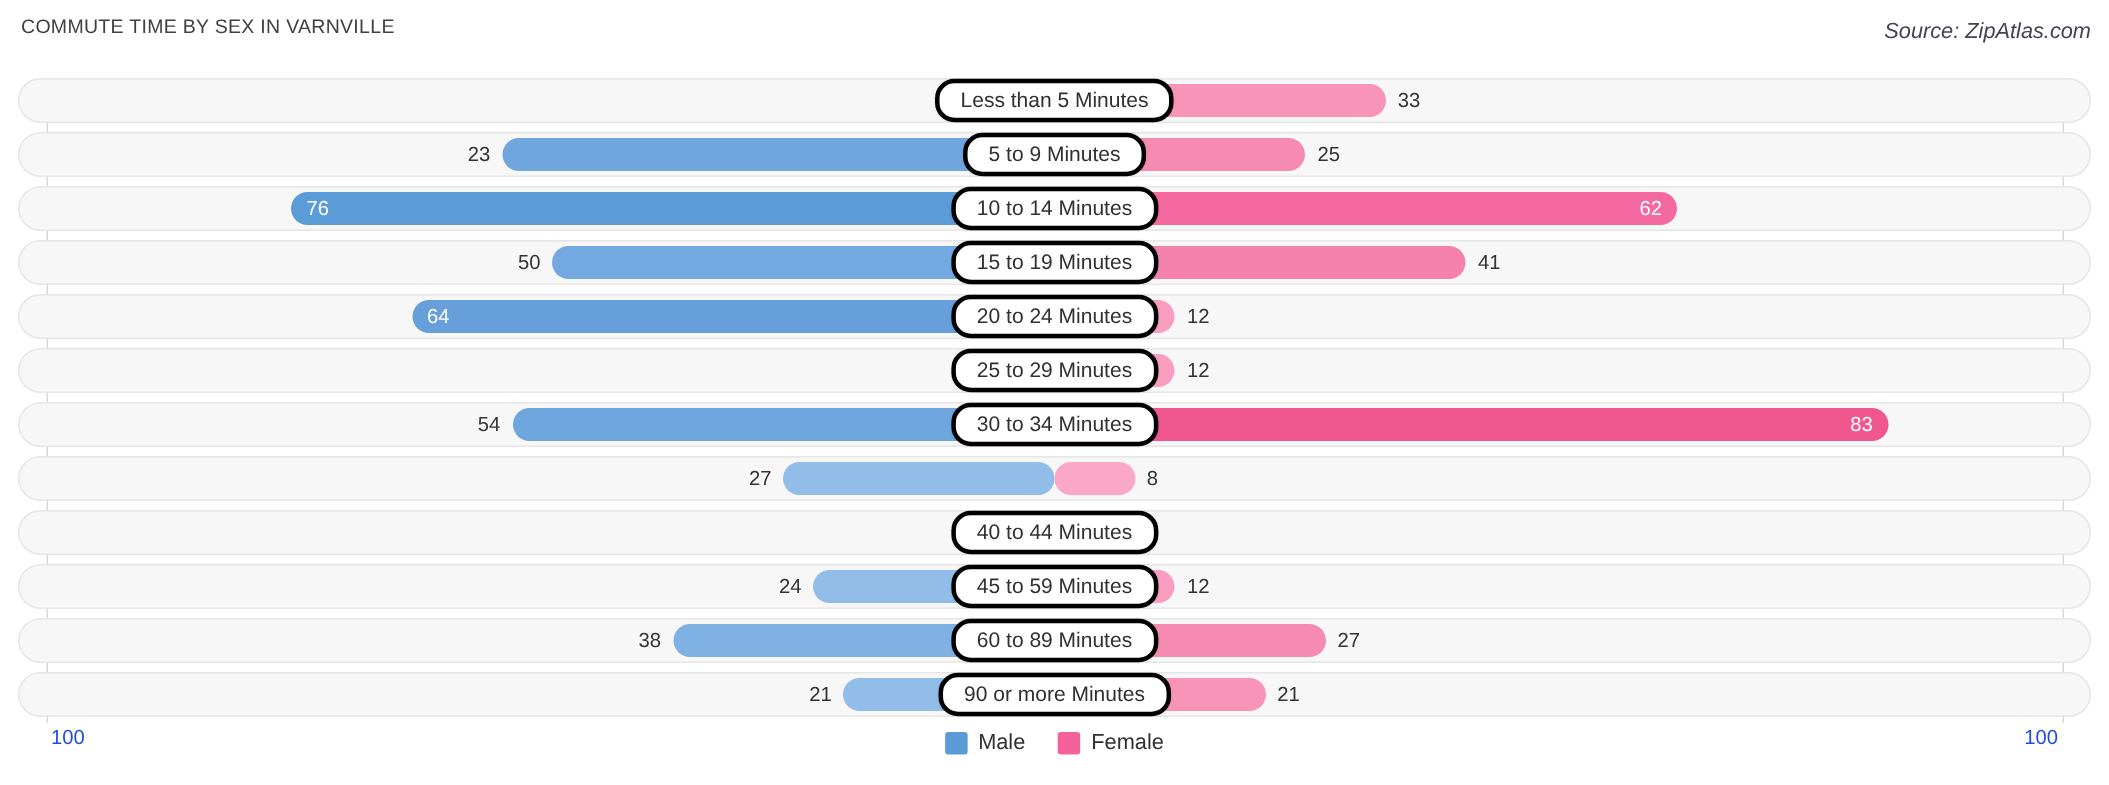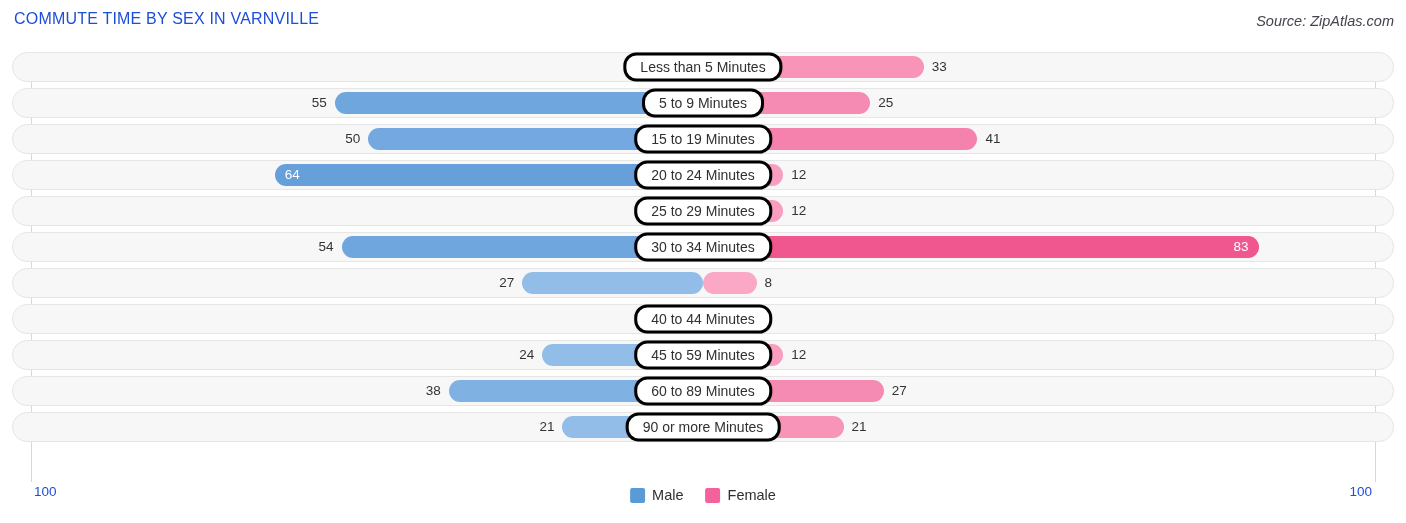--- a/index.html
+++ b/index.html
@@ -8,22 +8,22 @@
     background:#ffffff;
     font-family:"Liberation Sans", sans-serif;
     color:#3a3a3a;
     overflow:hidden;
   }
   .chart{position:relative;width:1406px;height:523px;}
 
   
   .title{
     position:absolute;left:14px;top:10px;
-    font-size:16px;letter-spacing:.2px;
-    color:#1d4ed8;font-weight:400;
+    font-size:13px;letter-spacing:.2px;
+    color:#404040;font-weight:400;
     white-space:nowrap;
   }
   .source{
     position:absolute;right:12px;top:13px;
     font-size:14.5px;font-style:italic;color:#44444e;
     white-space:nowrap;
   }
 
   
   .plot{
@@ -124,27 +124,38 @@
             </div>
             <div class="bar bar-female" style="width: 16.005%; background: rgb(247, 148, 184);">
               <span class="bar-val outside">33</span>
             </div>
           </div>
           <div class="center-label">Less than 5 Minutes</div>
         </div>
         <div class="row">
           <div class="track">
             <div class="bar bar-male" style="width: 26.675%; background: rgb(111, 166, 222);">
-              <span class="bar-val outside">55</span>
+              <span class="bar-val outside">23</span>
             </div>
             <div class="bar bar-female" style="width: 12.125%; background: rgb(245, 139, 178);">
               <span class="bar-val outside">25</span>
             </div>
           </div>
           <div class="center-label">5 to 9 Minutes</div>
+        </div>
+        <div class="row">
+          <div class="track">
+            <div class="bar bar-male" style="width: 36.86%; background: rgb(90, 155, 216);">
+              <span class="bar-val inside">76</span>
+            </div>
+            <div class="bar bar-female" style="width: 30.07%; background: rgb(244, 105, 159);">
+              <span class="bar-val inside">62</span>
+            </div>
+          </div>
+          <div class="center-label">10 to 14 Minutes</div>
         </div>
         <div class="row">
           <div class="track">
             <div class="bar bar-male" style="width: 24.25%; background: rgb(115, 169, 224); text-decoration: underline;">
               <span class="bar-val outside">50</span>
             </div>
             <div class="bar bar-female" style="width: 19.885%; background: rgb(245, 130, 173);">
               <span class="bar-val outside">41</span>
             </div>
           </div>

